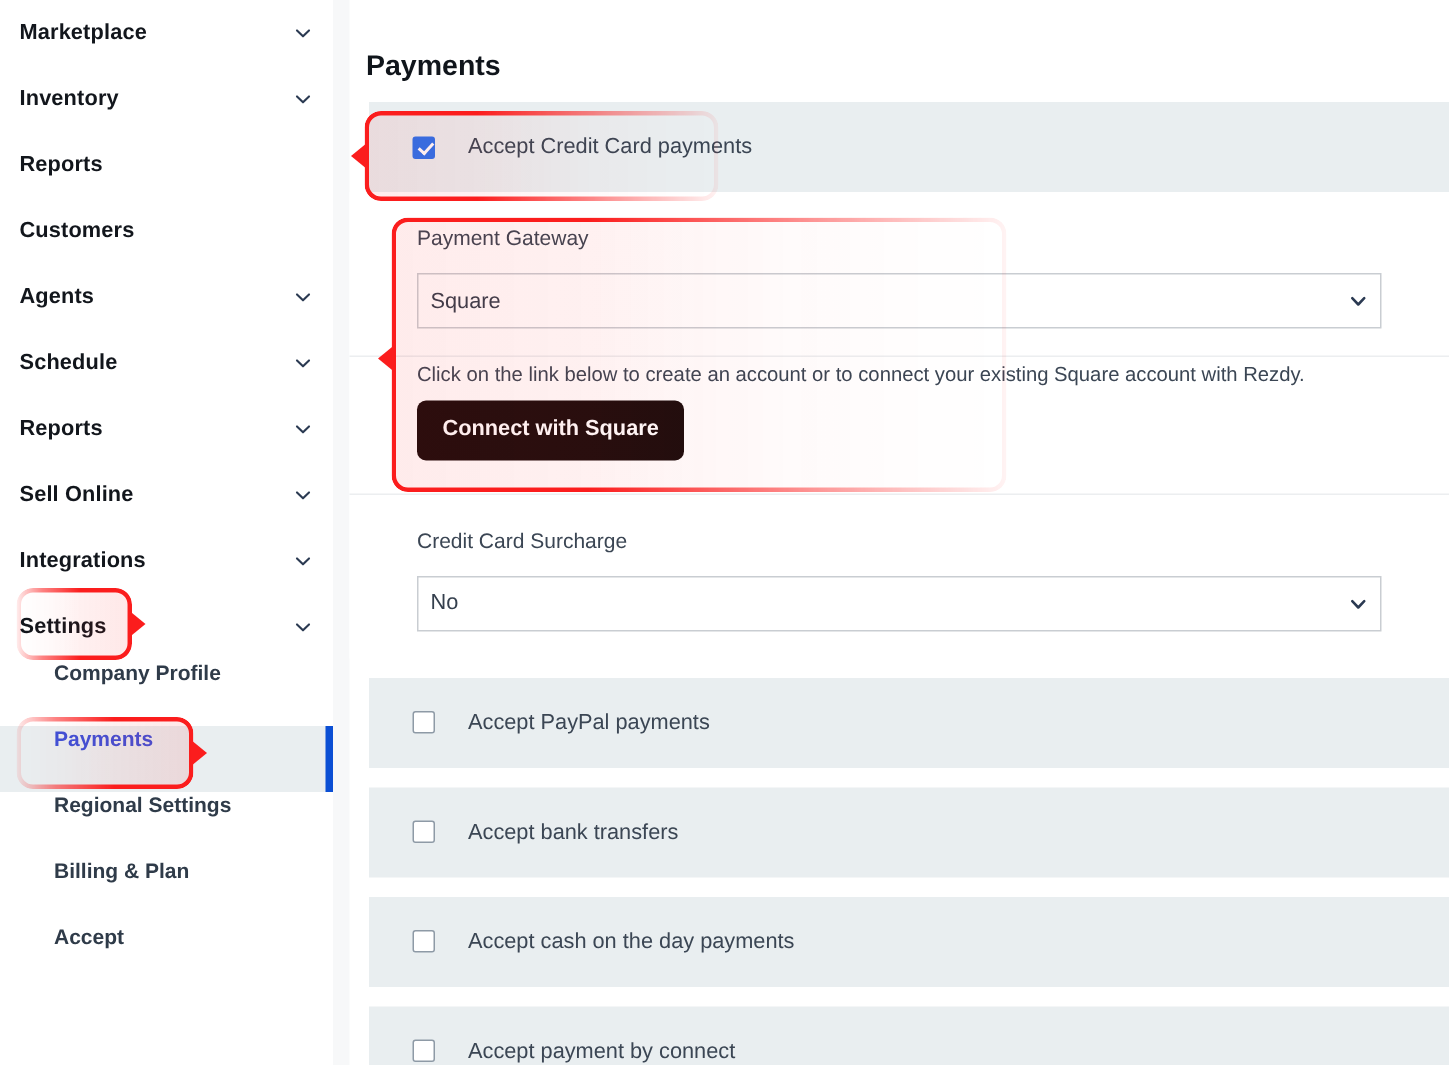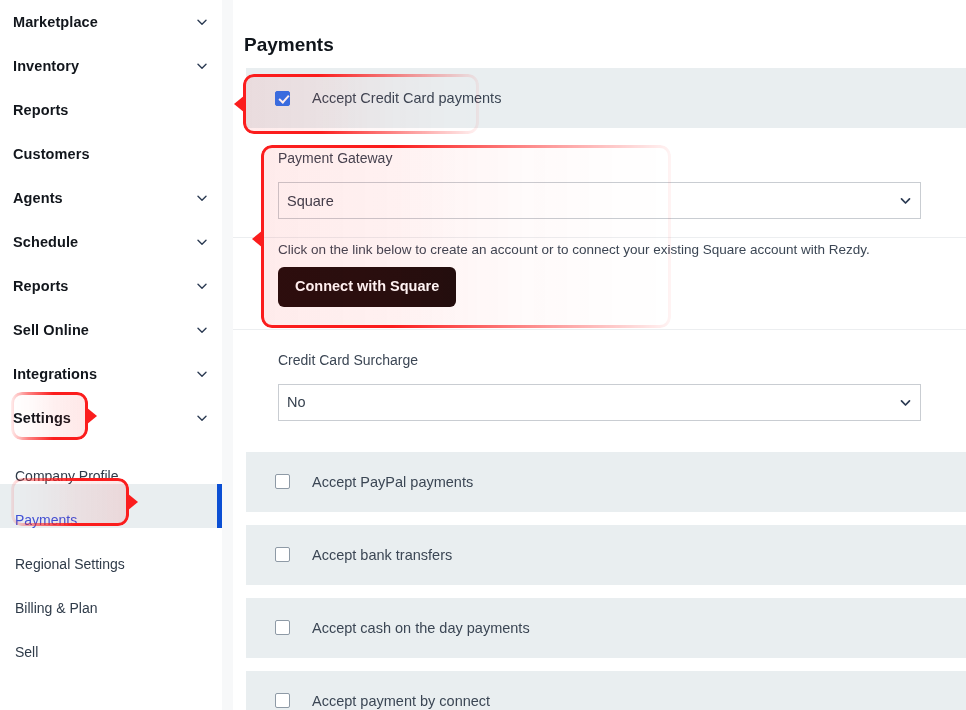--- a/index.html
+++ b/index.html
@@ -52,24 +52,25 @@
     height: 12px;
     flex: 0 0 12px;
     display: block;
     color: #2b3a52;
   }
   .chev svg { display: block; width: 12px; height: 12px; }
 
   .nav-sub {
     position: relative;
     display: flex;
-    align-items: flex-end;
+    align-items: flex-start;
     height: 44px;
-    padding-left: 15px;
-    cursor: pointer;
+    padding-left: 36px;
+    cursor: pointer;
+    font-weight: bold;
   }
   .nav-sub .sub-label {
     font-size: 14px;
     color: #2f3b49;
   }
   .nav-sub.active {
     background: #e9eef0;
   }
   .nav-sub.active .sub-label {
     color: #3f51d8;
@@ -360,21 +361,21 @@
 
     <div class="nav-sub">
       <span class="sub-label">Regional Settings</span>
     </div>
 
     <div class="nav-sub">
       <span class="sub-label">Billing &amp; Plan</span>
     </div>
 
     <div class="nav-sub">
-      <span class="sub-label">Sell</span>
+      <span class="sub-label">Accept</span>
     </div>
 
 
   </nav>
 
   <main id="main">
     <div id="content">
 
       <h1 id="page-title">Payments</h1>
 

